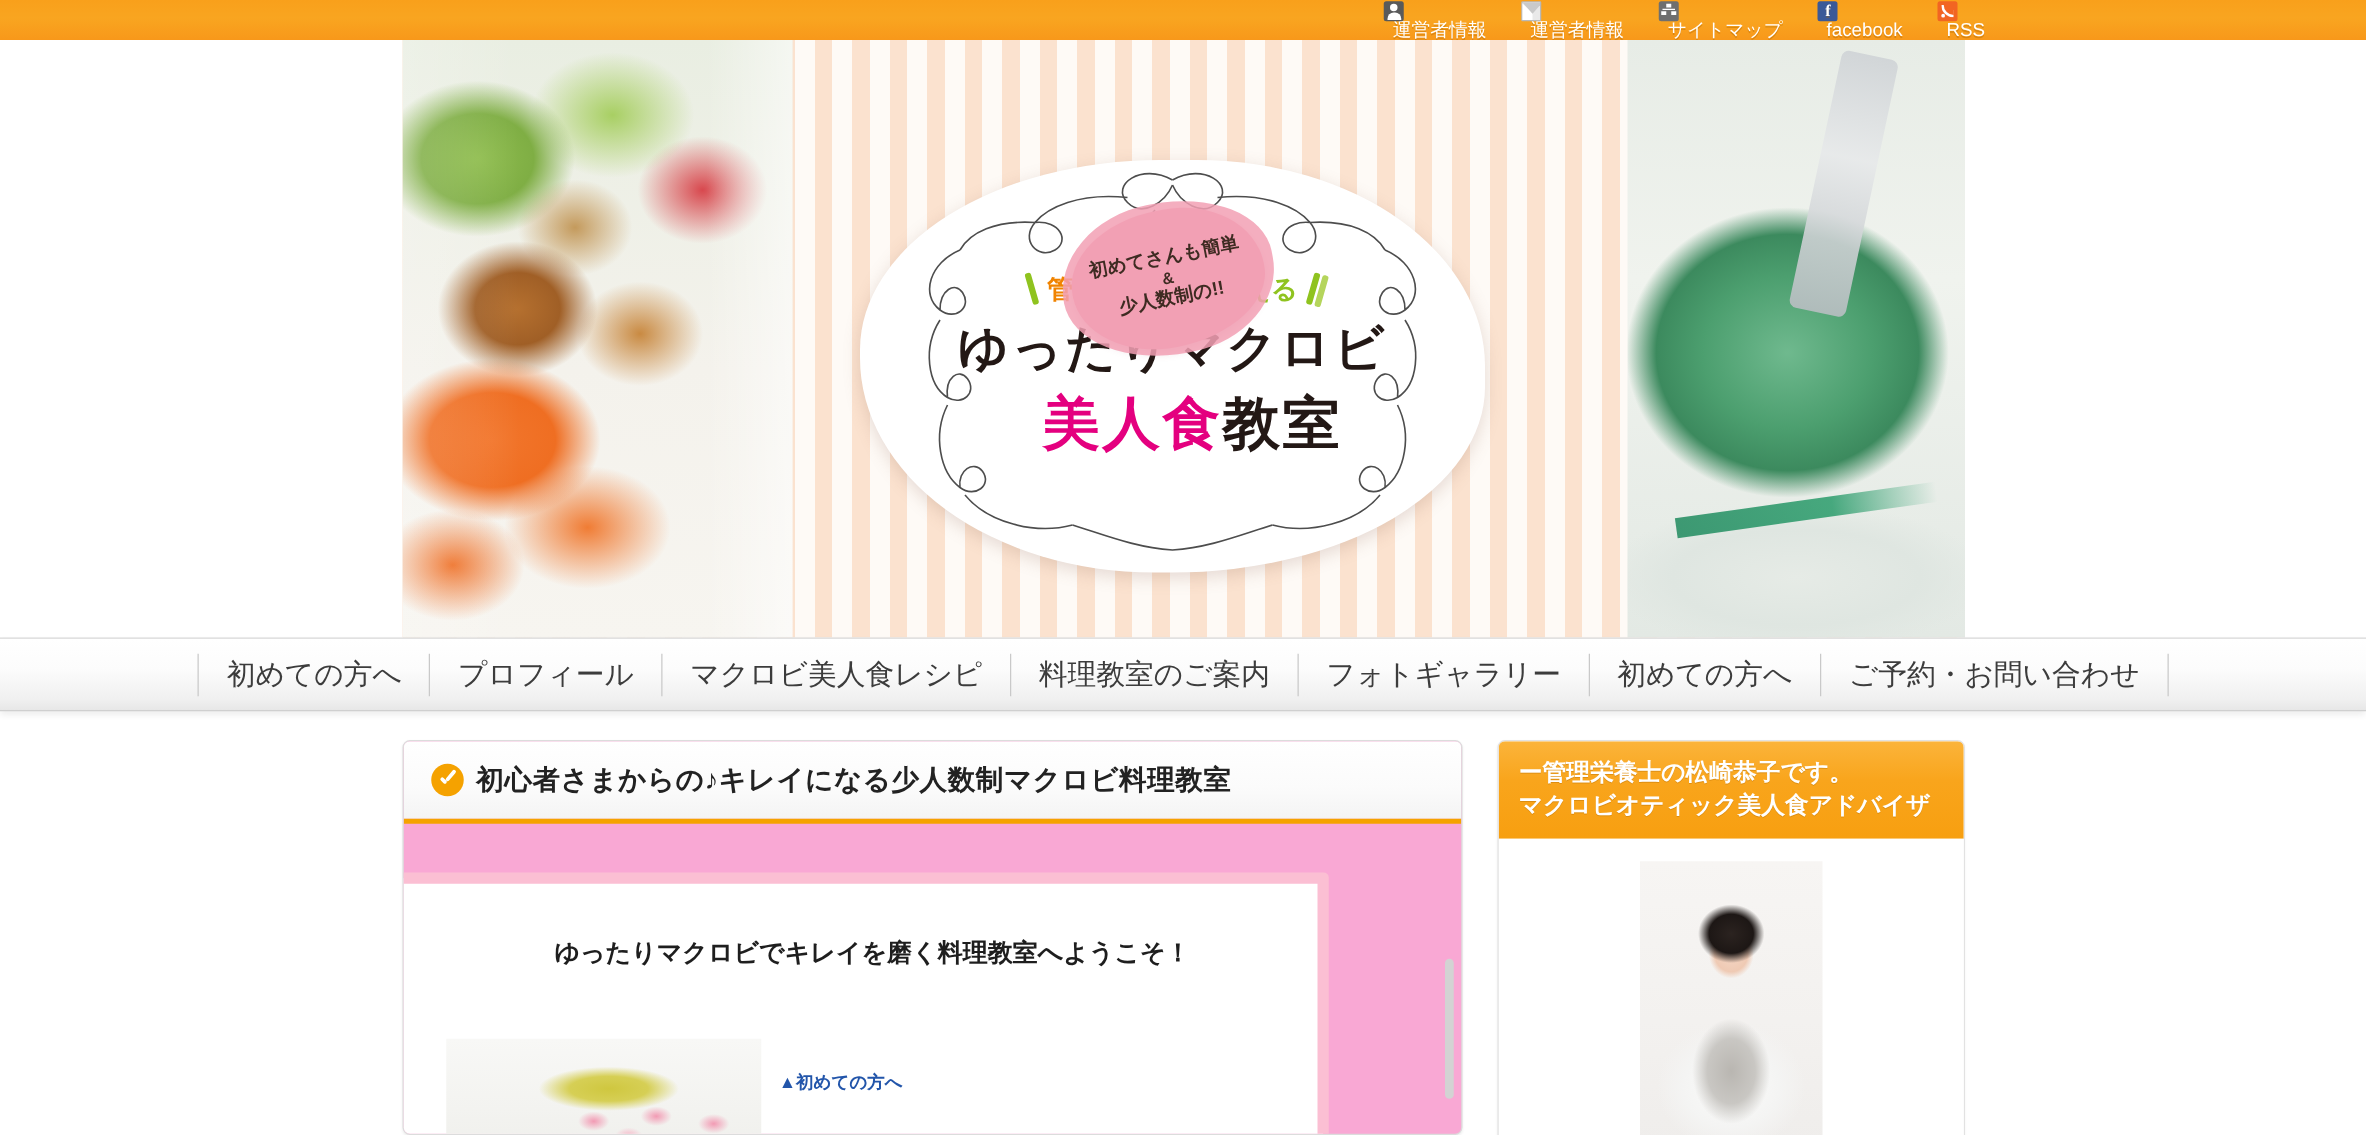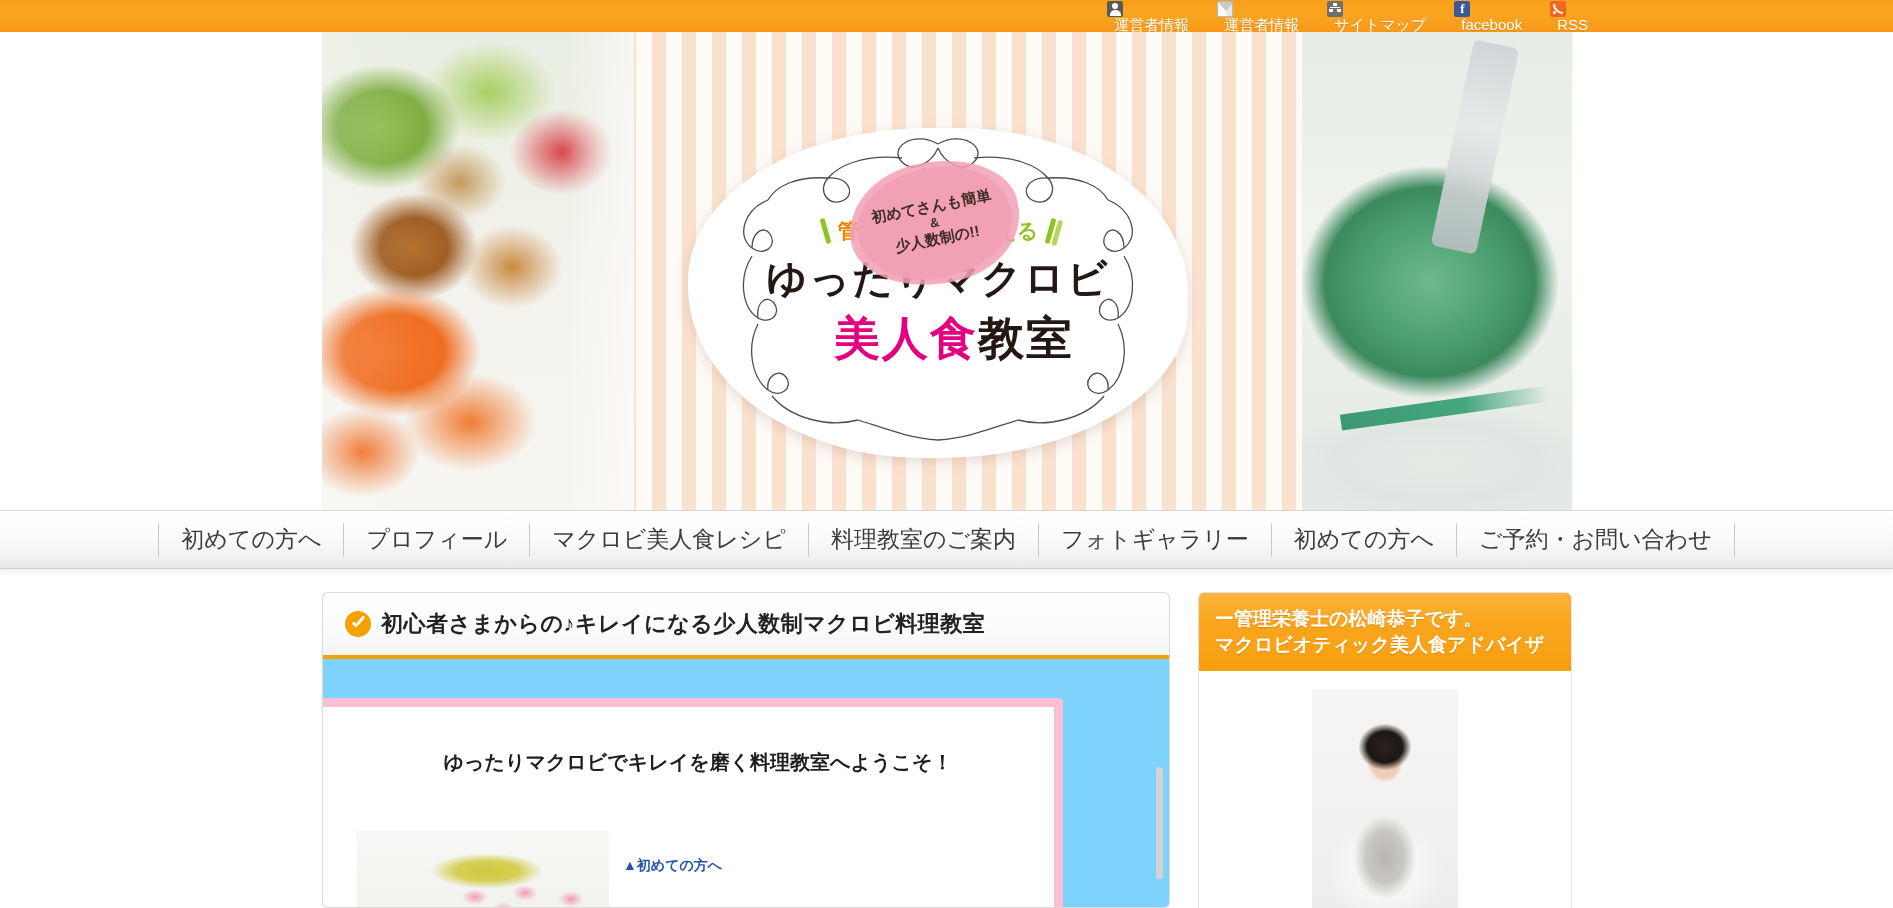--- a/index.html
+++ b/index.html
@@ -193,21 +193,21 @@
     cursor:pointer; white-space:nowrap;
   }
   .nav-item:first-child { border-left:1px solid #c9c9c9; }
   .nav-item:last-child { border-right:1px solid #c9c9c9; }
 
   
   .main-wrap { position:absolute; left:322px; top:592px; width:1250px; }
 
   .content-box {
     position:absolute; left:0; top:0; width:848px;
-    background:#7dd3fc;
+    background:#f9a8d4;
     border:1px solid #dcdcdc;
     border-radius:6px;
     box-shadow:0 1px 2px rgba(0,0,0,.06);
     overflow:hidden;
     height: 316px;
   }
   .content-head {
     height:66px; display:flex; align-items:center;
     padding-left:22px;
     background: linear-gradient(180deg,#ffffff 0%, #fbfbfb 60%, #f4f4f4 100%);

